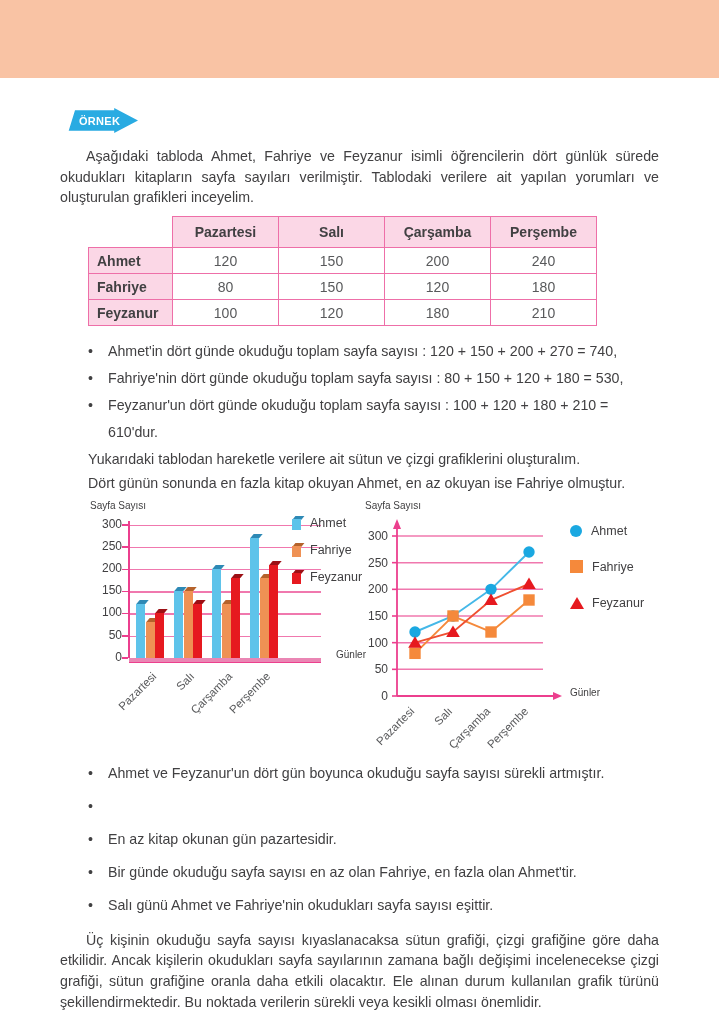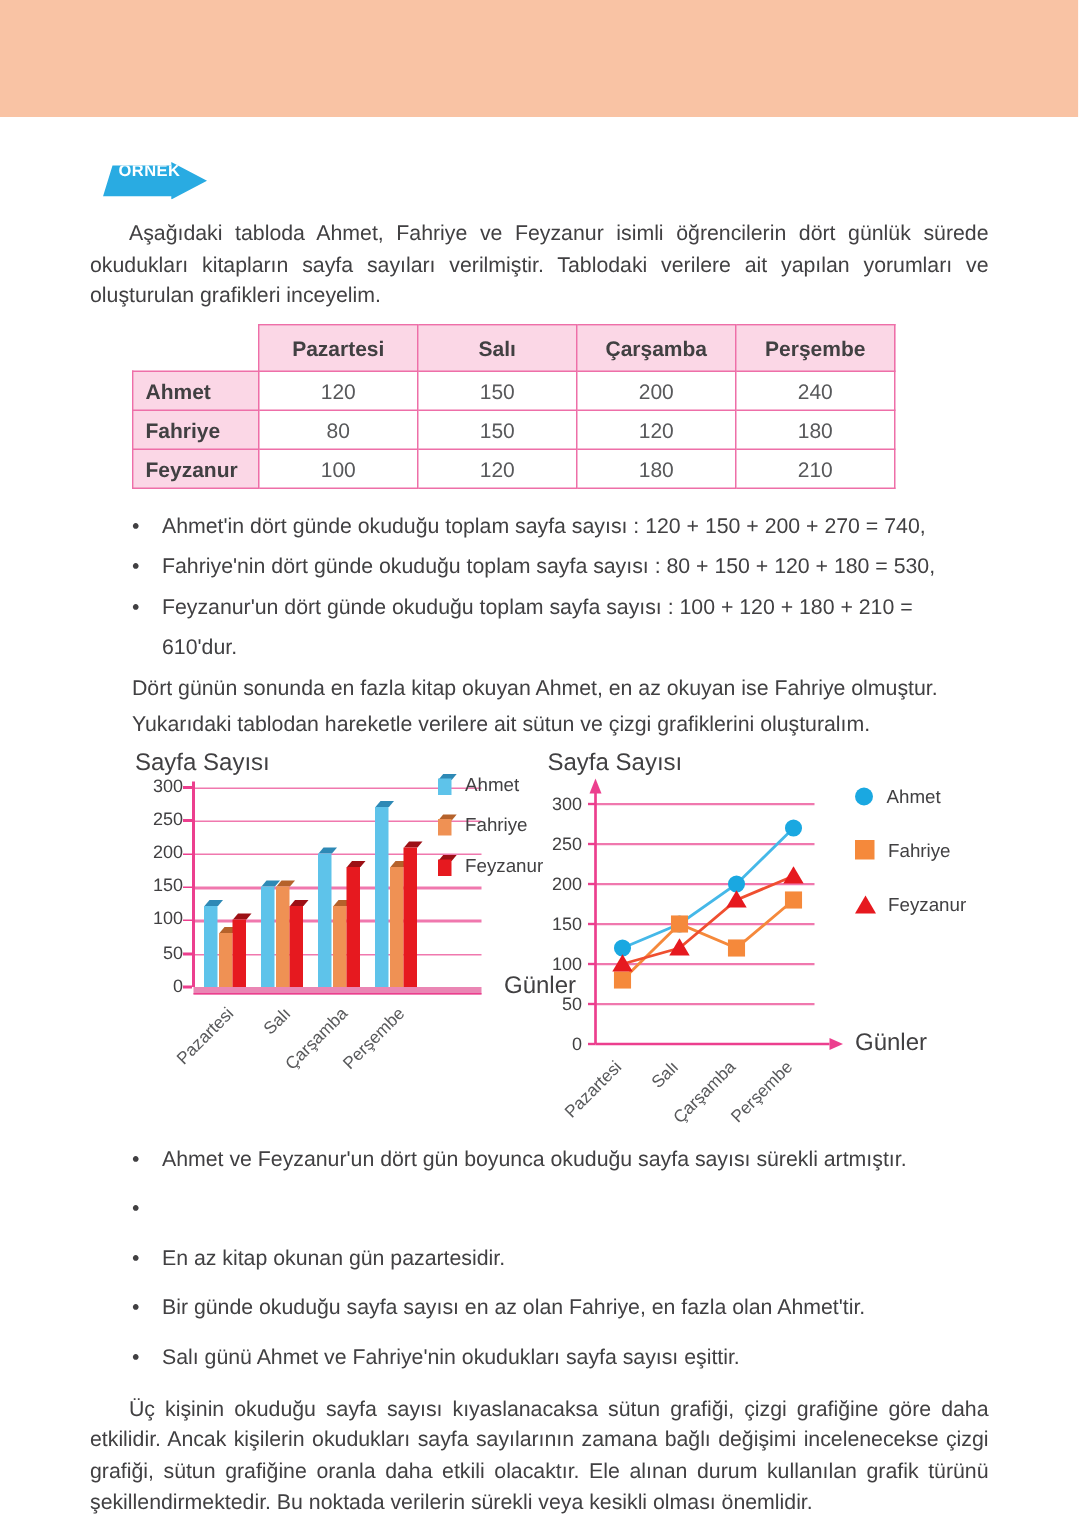--- a/index.html
+++ b/index.html
@@ -5,21 +5,21 @@
   * { margin:0; padding:0; box-sizing:border-box; }
   html,body { background:#fff; }
   body { font-family:"Liberation Sans","DejaVu Sans",sans-serif; color:#414042; }
   .page { position:relative; width:719px; height:1024px; background:#fff; overflow:hidden; }
   .top-band { width:100%; height:78px; background:#f9c3a4; }
   .content { padding:0 60px; }
 
   .ornek-badge{
     margin:30px 0 0 8px; width:70px; height:25px; background:#29abe2;
     clip-path:polygon(10% 9%, 66% 9%, 66% 0%, 100% 50%, 66% 100%, 66% 91%, 1% 91%);
-    display:flex; align-items:flex-start; justify-content:flex-start; padding-left:11px;
+    display:flex; align-items:center; justify-content:flex-start; padding-left:11px;
   }
   .ornek-badge span{ color:#fff; font-weight:bold; font-size:11px; letter-spacing:.3px; }
 
   p.body-text{ font-size:14.2px; line-height:1.46; text-align:justify; }
   .intro{ margin-top:13px; text-indent:26px; }
 
   table.data-table{ border-collapse:collapse; margin:8px 0 0 28px; }
   table.data-table td,table.data-table th{ border:1.6px solid #ee6fa8; font-size:14px; }
   table.data-table th{ background:#fbd7e6; font-weight:bold; width:106px; height:31px; text-align:center; color:#414042; }
   table.data-table td.rowname{ background:#fbd7e6; font-weight:bold; width:84px; text-align:left; padding-left:8px; }
@@ -30,21 +30,21 @@
   ul.dotlist li{ font-size:14.2px; display:flex; }
   ul.dotlist.tight li{ line-height:27px; }
   ul.dotlist.loose li{ line-height:1.35; margin-bottom:14px; }
   ul.dotlist .dot{ width:20px; flex:0 0 20px; }
 
   .after-bullets{ margin:3px 0 0 28px; line-height:1.6; text-align:left; }
   .charts-row{ position:relative; height:252px; margin-top:6px; }
   .chart-box{ position:absolute; top:0; height:252px; }
   #bar-chart{ left:30px; width:302px; }
   #line-chart{ left:305px; width:295px; }
-  .axis-title{ position:absolute; font-size:16px; color:#414042; white-space:nowrap; }
+  .axis-title{ position:absolute; font-size:10px; color:#414042; white-space:nowrap; }
   .tick-label{ position:absolute; font-size:12px; color:#414042; text-align:right; width:32px; }
   .gridline{ position:absolute; height:1.4px; }
   .cat-label{ position:absolute; font-size:11.5px; color:#58595b; text-align:right; transform:rotate(-45deg); transform-origin:100% 0; white-space:nowrap; }
   .legend{ position:absolute; list-style:none; }
   .legend li{ display:flex; align-items:center; font-size:12.5px; color:#414042; }
 
   .comments-heading{ margin:8px 0 0 28px; font-size:14.2px; }
   .conclusion{ margin-top:10px; line-height:1.84; text-indent:26px; }
 </style>
 </head>
@@ -101,22 +101,22 @@
       <li>
           <span class="dot">•</span>
           <span>Fahriye'nin dört günde okuduğu toplam sayfa sayısı : 80 + 150 + 120 + 180 = 530,</span>
         </li>
       <li>
           <span class="dot">•</span>
           <span>Feyzanur'un dört günde okuduğu toplam sayfa sayısı : 100 + 120 + 180 + 210 = 610'dur.</span>
         </li>
     </ul>
 
+    <p class="body-text after-bullets">Yukarıdaki tablodan hareketle verilere ait sütun ve çizgi grafiklerini oluşturalım.</p>
     <p class="body-text after-bullets">Dört günün sonunda en fazla kitap okuyan Ahmet, en az okuyan ise Fahriye olmuştur.</p>
-    <p class="body-text after-bullets">Yukarıdaki tablodan hareketle verilere ait sütun ve çizgi grafiklerini oluşturalım.</p>
 
     <div class="charts-row">
       <div class="chart-box" id="bar-chart">
           <div class="axis-title" style="left: 0px; top: 0px;">Sayfa Sayısı</div>
           <div style="position: absolute; left: 32px; top: 157.5px; width: 6px; height: 1.6px; background: rgb(236, 63, 142);"></div>
           <div class="tick-label" style="left: 0px; top: 150px;">0</div>
           <div class="gridline" style="left: 39px; top: 135.833px; width: 192px; background: rgb(240, 120, 174);"></div>
           <div style="position: absolute; left: 32px; top: 135.333px; width: 6px; height: 1.6px; background: rgb(236, 63, 142);"></div>
           <div class="tick-label" style="left: 0px; top: 127.833px;">50</div>
           <div class="gridline" style="left: 39px; top: 113.667px; width: 192px; background: rgb(240, 120, 174);"></div>

